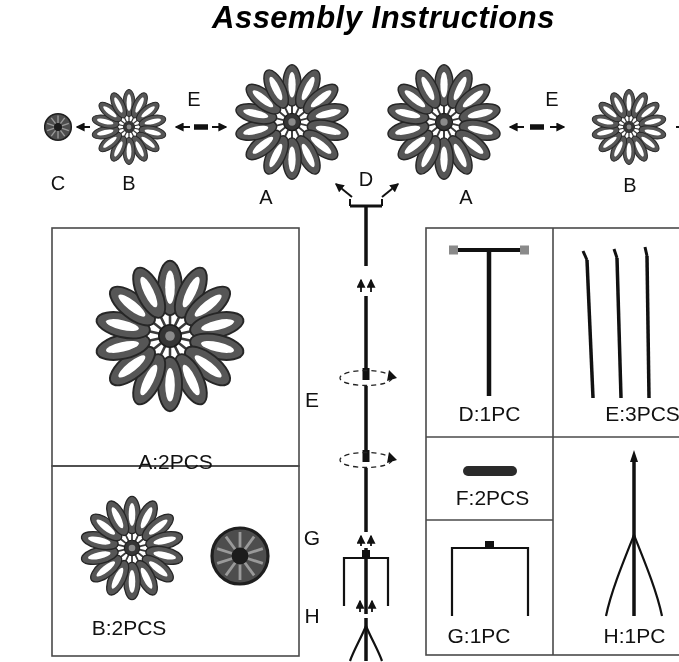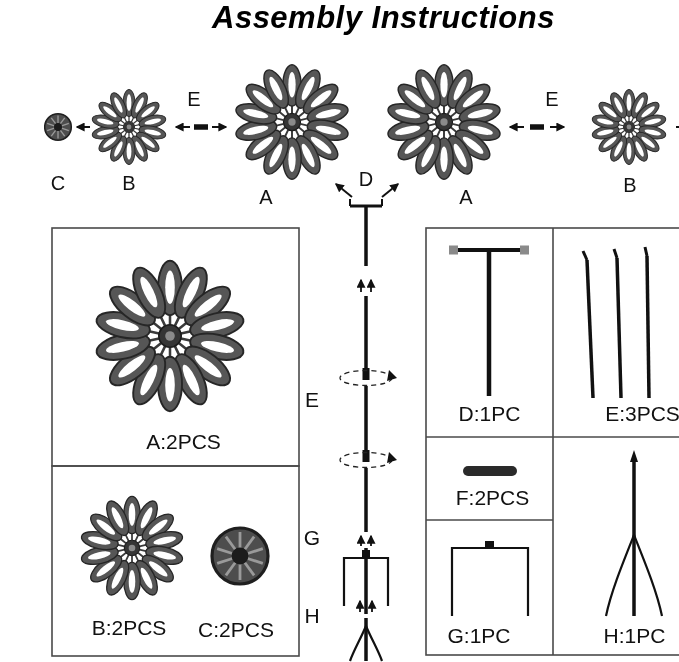--- a/index.html
+++ b/index.html
@@ -199,23 +199,22 @@
   <div class="lbl" style="left:496px;top:88px;width:24px;">E</div>
 
   <div class="lbl" style="left:2px;top:172px;width:24px;">C</div>
   <div class="lbl" style="left:73px;top:172px;width:24px;">B</div>
   <div class="lbl" style="left:210px;top:186px;width:24px;">A</div>
   <div class="lbl" style="left:310px;top:168px;width:24px;">D</div>
   <div class="lbl" style="left:410px;top:186px;width:24px;">A</div>
   <div class="lbl" style="left:574px;top:174px;width:24px;">B</div>
   <div class="lbl" style="left:652px;top:174px;width:24px;">C</div>
 
-  <div class="lbl big" style="left:8px;top:430px;width:247px;padding-left:8px;">A:2PCS</div>
+  <div class="lbl big" style="left:8px;top:450px;width:247px;">A:2PCS</div>
   <div class="lbl big" style="left:25px;top:616px;width:120px;">B:2PCS</div>
-  <div class="lbl big" style="left:132px;top:618px;width:120px;">C:2PCS</div>
 
   <div class="lbl big" style="left:256px;top:388px;width:24px;">E</div>
   <div class="lbl big" style="left:256px;top:526px;width:24px;">G</div>
   <div class="lbl big" style="left:256px;top:604px;width:24px;">H</div>
 
   <div class="lbl big" style="left:382px;top:402px;width:127px;">D:1PC</div>
   <div class="lbl big" style="left:509px;top:402px;width:163px;padding-left:8px;">E:3PCS</div>
   <div class="lbl big" style="left:382px;top:486px;width:133px;">F:2PCS</div>
   <div class="lbl big" style="left:382px;top:624px;width:106px;">G:1PC</div>
   <div class="lbl big" style="left:509px;top:624px;width:163px;">H:1PC</div>

